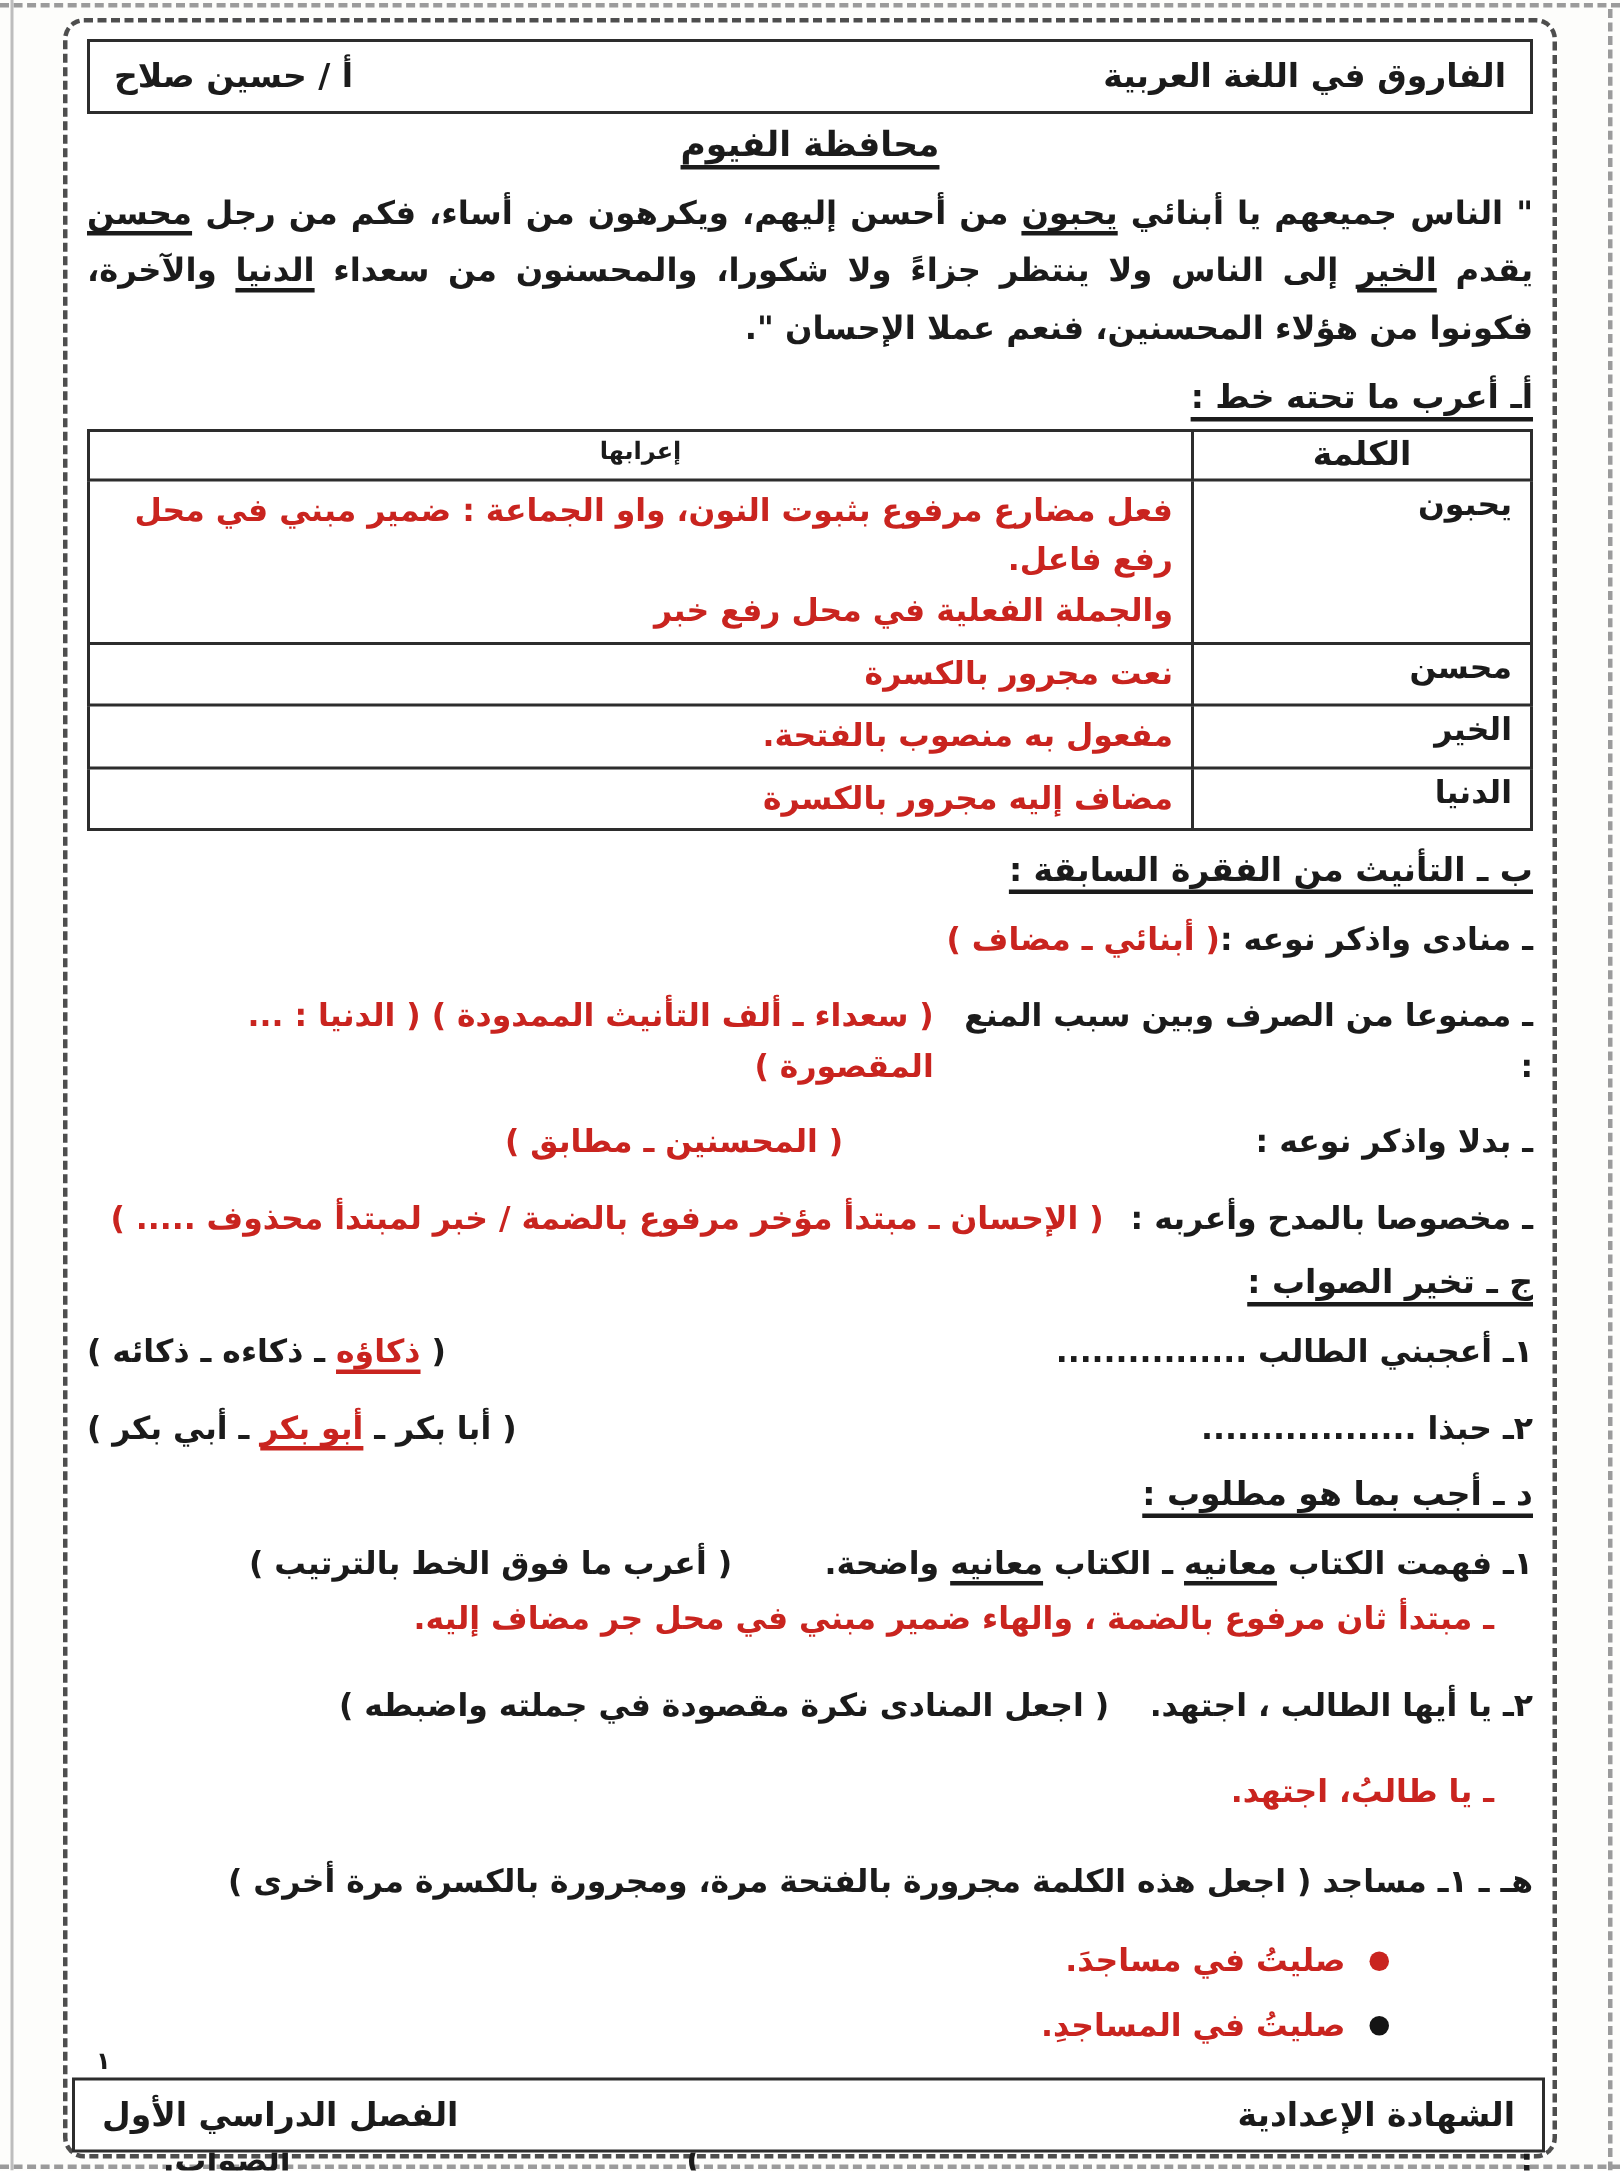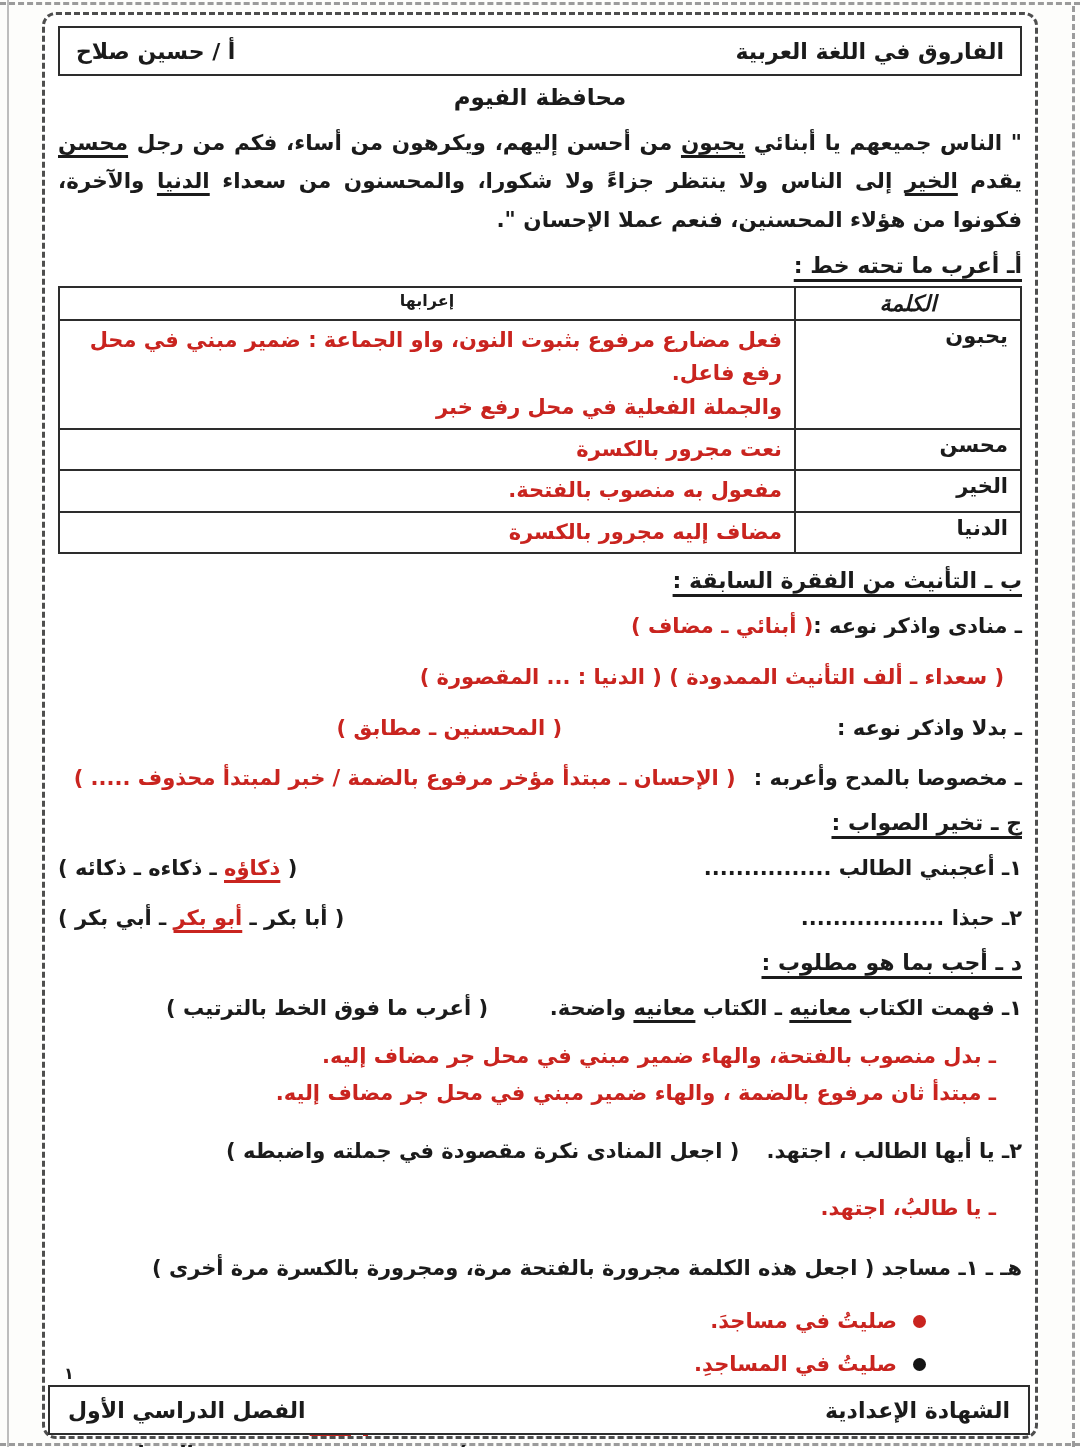--- a/index.html
+++ b/index.html
@@ -15,31 +15,31 @@
   .edge-left{position:absolute;top:0;bottom:0;left:7px;border-left:2px solid #bdbdbd;}
   .edge-right{position:absolute;top:6px;bottom:0;right:5px;border-right:3px dashed #9b9b9b;}
   
   .frame{position:absolute;top:12px;bottom:8px;left:42px;right:42px;
     border:3px dashed #4e4e4e;border-radius:14px;background:#ffffff;}
   .content{position:absolute;top:26px;left:58px;right:58px;bottom:58px;font-size:21px;}
 
   .header-box{border:2.5px solid #2d2d2d;height:46px;display:flex;align-items:center;
     justify-content:space-between;padding:0 16px;font-size:22px;}
   .doc-title{text-align:center;margin-top:8px;font-size:23px;}
-  .doc-title span{text-decoration-thickness:3px;text-underline-offset:6px;text-align:right;}
+  .doc-title span{text-decoration:underline;text-decoration-thickness:3px;text-underline-offset:6px;text-align:right;}
 
   .para{margin-top:14px;line-height:1.78;font-size:21.5px;text-align:justify;}
   .u{text-decoration:underline;text-decoration-thickness:2.5px;text-underline-offset:5px;}
 
   .sec-head{margin-top:14px;font-size:22px;}
   .sec-head span{text-decoration:underline;text-decoration-thickness:3px;text-underline-offset:6px;text-align:center;}
 
   table.irab{width:100%;border-collapse:collapse;margin-top:8px;font-size:21px;}
   table.irab td,table.irab th{border:2.5px solid #2d2d2d;padding:3px 12px;vertical-align:top;}
-  th.col-word{width:200px;text-align:center;font-size:22px;font-style:italic;}
+  th.col-word{width:200px;text-align:center;font-size:22px;}
   th.col-analysis{text-align:center;font-size:16px;}
   td.word{text-align:right;}
   td.analysis{color:var(--answer-red);text-align:right;line-height:1.6;}
 
   .line{display:flex;align-items:baseline;margin-top:17px;line-height:1.6;}
   .red{color:var(--answer-red);}
   .u-red{color:var(--answer-red);text-decoration:underline;text-decoration-color:var(--answer-red);
     text-decoration-thickness:2.5px;text-underline-offset:5px;}
   .gap-wide{}
   .gap-wider{margin-right:275px;}
@@ -117,20 +117,21 @@
 
   <div class="sec-head">
     <span>ب ـ التأنيث من الفقرة السابقة :</span>
   </div>
 
   <div class="line">
     <span>ـ منادى واذكر نوعه :</span>
     <span class="red gap-wide">( أبنائي ـ مضاف )</span>
   </div>
   <div class="line">
+    <span>ـ ممنوعا من الصرف وبين سبب المنع :</span>
     <span class="red gap-small">( سعداء ـ ألف التأنيث الممدودة ) ( الدنيا : ... المقصورة )</span>
   </div>
   <div class="line">
     <span>ـ بدلا واذكر نوعه :</span>
     <span class="red gap-wider">( المحسنين ـ مطابق )</span>
   </div>
   <div class="line">
     <span>ـ مخصوصا بالمدح وأعربه :</span>
     <span class="red gap-small">( الإحسان ـ مبتدأ مؤخر مرفوع بالضمة / خبر لمبتدأ محذوف ..... )</span>
   </div>
@@ -155,21 +156,20 @@
   <div class="sec-head">
     <span>د ـ أجب بما هو مطلوب :</span>
   </div>
 
   <div class="line between pad-left-110">
     <span>
       <span>١ـ فهمت الكتاب </span><span class="u">معانيه</span><span> ـ الكتاب </span><span class="u">معانيه</span><span> واضحة.</span>
     </span>
     <span>( أعرب ما فوق الخط بالترتيب )</span>
   </div>
-  <div class="line red indent" style="margin-top:14px;">ـ بدل منصوب بالفتحة، والهاء ضمير مبني في محل جر مضاف إليه.</div>
   <div class="line red indent" style="margin-top:4px;">ـ مبتدأ ثان مرفوع بالضمة ، والهاء ضمير مبني في محل جر مضاف إليه.</div>
 
   <div class="line between pad-left-170" style="margin-top:24px;">
     <span>٢ـ يا أيها الطالب ، اجتهد.</span>
     <span>( اجعل المنادى نكرة مقصودة في جملته واضبطه )</span>
   </div>
   <div class="line red indent" style="margin-top:24px;">ـ يا طالبُ، اجتهد.</div>
 
   <div class="line" style="margin-top:26px;">هـ ـ ١ـ مساجد ( اجعل هذه الكلمة مجرورة بالفتحة مرة، ومجرورة بالكسرة مرة أخرى )</div>
 

